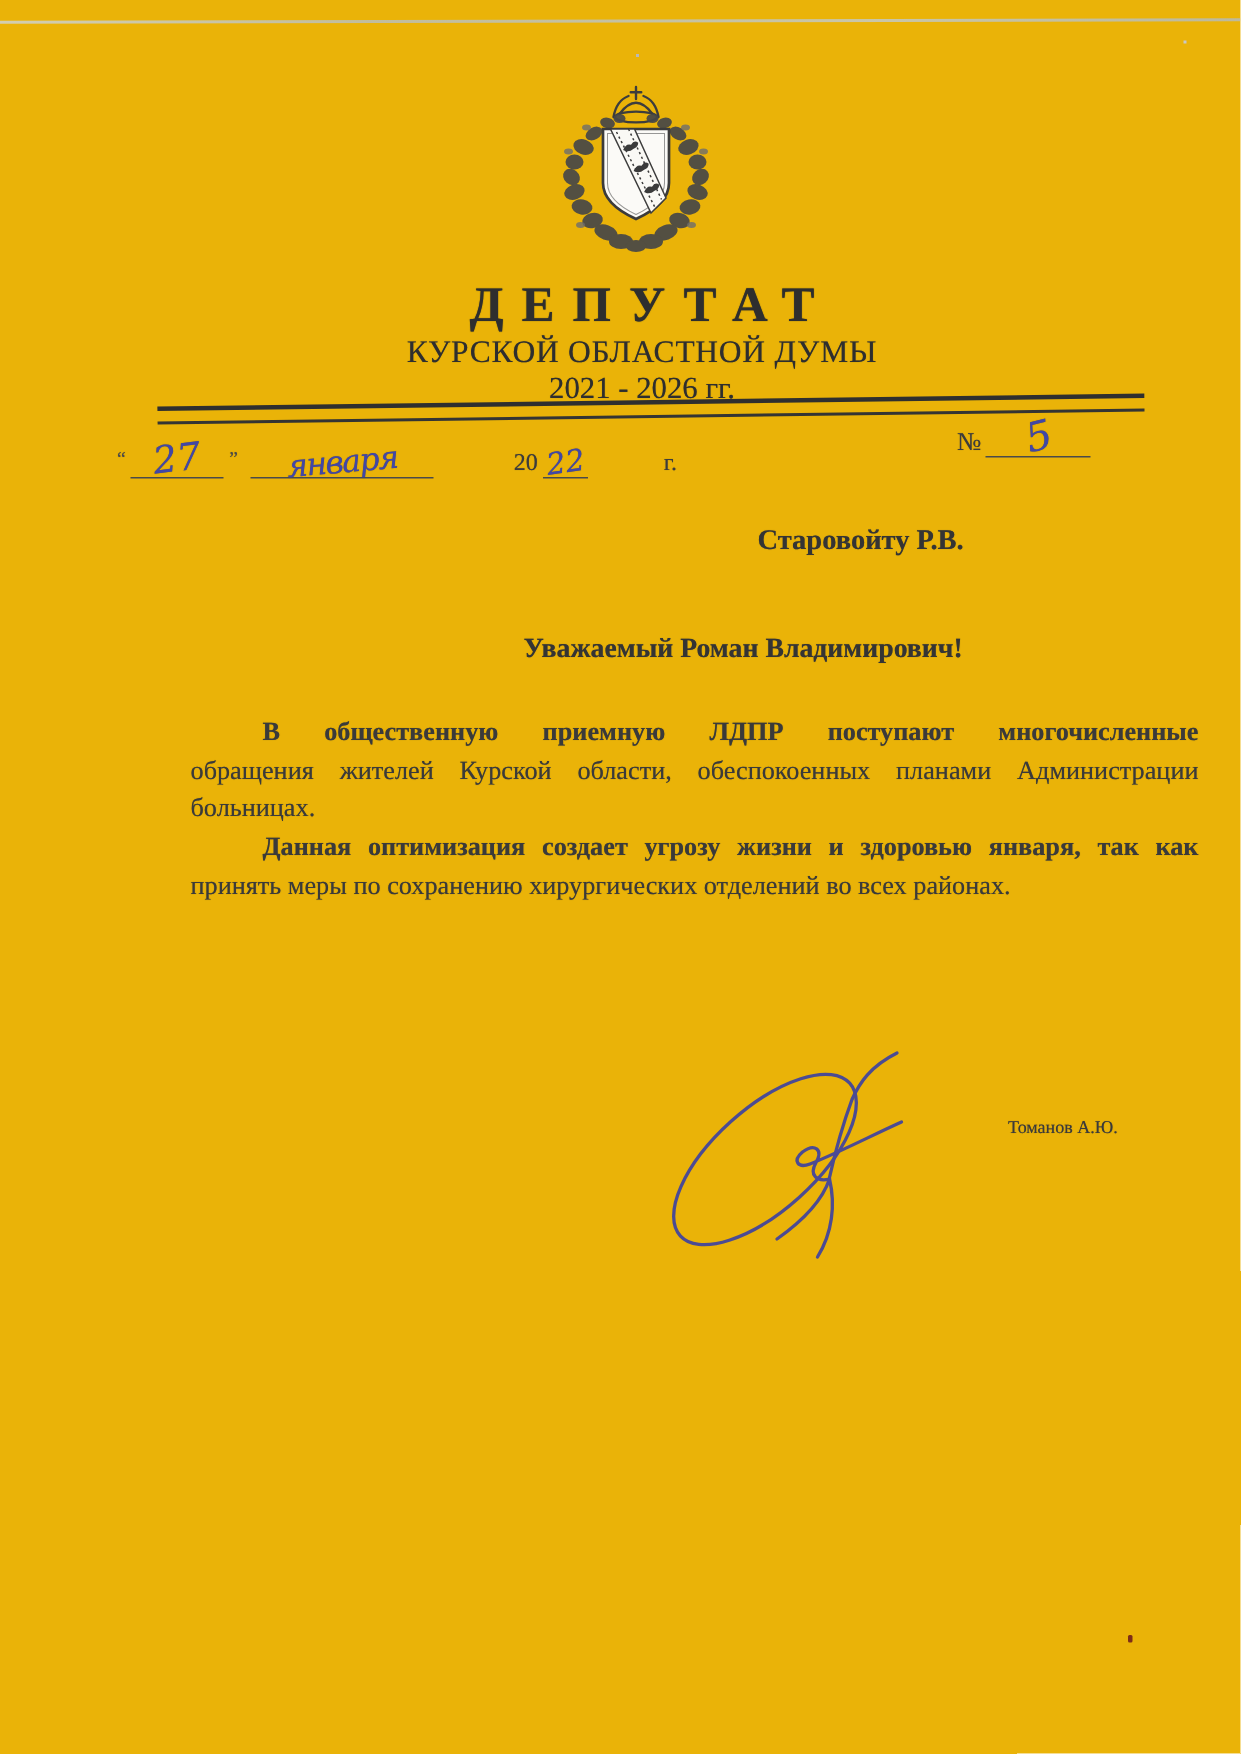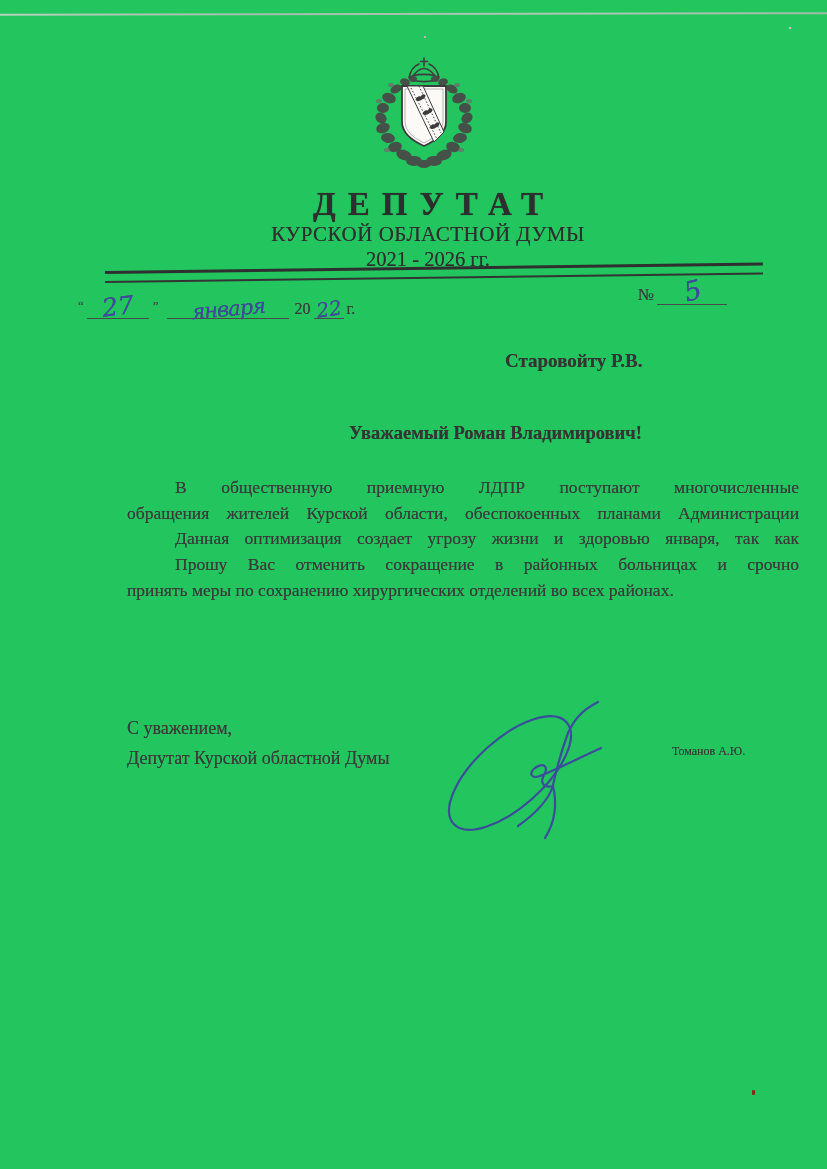--- a/index.html
+++ b/index.html
@@ -1,18 +1,18 @@
 <!DOCTYPE html>
 <html><head>
 <meta charset="utf-8">
 <style>
   html,body{margin:0;padding:0;background:#ffffff;}
   #page{
     position:relative;width:827px;height:1169px;overflow:hidden;
-    background:#22c55e;
+    background:#eab308;
     font-family:"Liberation Serif","DejaVu Serif",serif;
     color:#3a3a3a;
   }
   .soft{text-shadow:0 0 .5px rgba(58,58,58,.7);}
   
   .scan-top-line{position:absolute;left:0;top:13px;width:827px;height:2px;
     background:linear-gradient(90deg,#cfd3ce 0%,#b9beb9 30%,#c4c9c4 70%,#b5bab6 100%);
     opacity:.85;transform:rotate(-.12deg);}
   .speck-red{position:absolute;left:752px;top:1090px;width:3px;height:5px;background:#7d2d18;border-radius:1px;}
   .speck-gray1{position:absolute;left:424px;top:36px;width:2px;height:2px;background:#b9b9b9;}
@@ -32,34 +32,34 @@
   .ink{color:#4247a6;font-style:italic;font-family:"DejaVu Serif",serif;}
   .dateline{position:absolute;left:78px;top:292px;height:27px;display:flex;align-items:flex-end;font-size:16px;color:#3c3c3c;}
   .dl-q{font-size:13px;color:#4a4a4a;align-self:flex-start;margin-top:6px;}
   .dl-slot{border-bottom:1.5px solid #4a4a4a;text-align:center;position:relative;}
   .slot-day{width:62px;margin:0 4px 0 3px;}
   .slot-month{width:122px;margin:0 6px 0 8px;}
   .slot-year{width:30px;margin:0 3px;}
   .hw-day{display:inline-block;font-size:25px;line-height:20px;transform:rotate(-7deg) translateY(1px);}
   .hw-month{display:inline-block;font-size:21px;line-height:18px;transform:rotate(-5deg) translateY(2px);letter-spacing:-1px;}
   .hw-year{display:inline-block;font-size:20px;line-height:16px;transform:rotate(-8deg) translateY(2px);}
-  .dl-printed{line-height:20px;}
+  .dl-printed{line-height:20px;margin-left:48px;}
   .numline{position:absolute;left:638px;top:286px;height:19px;display:flex;align-items:flex-end;font-size:17px;color:#3c3c3c;}
   .slot-num{width:70px;border-bottom:1.5px solid #4a4a4a;text-align:center;margin-left:3px;}
   .hw-num{display:inline-block;font-size:27px;line-height:14px;transform:rotate(-14deg) translateY(1px);}
   
   .addressee{position:absolute;left:505px;top:349px;font-size:19px;line-height:24.5px;}
   .addressee .bold{font-weight:bold;color:#343434;}
   .salutation{position:absolute;left:310px;top:423px;font-size:18.5px;font-weight:bold;color:#343434;margin-left:39px;}
   
   .body-text{position:absolute;left:127px;top:475px;width:672px;font-size:17.5px;}
   .body-text p{margin:0;padding:0;}
   .ln{display:block;line-height:25.7px;text-align:justify;text-align-last:justify;}
   .ln.last{text-align-last:left;}
-  .ln.indent{text-indent:48px;}
+  .ln.indent{text-indent:48px;font-weight:bold;}
   
   .closing{position:absolute;left:127px;top:714px;font-size:18px;line-height:29.5px;}
   .signer{position:absolute;left:672px;top:744px;font-size:12px;}
   .signature{position:absolute;left:440px;top:695px;width:180px;height:160px;}
 </style>
 </head>
 <body>
 
 <div id="page">
 
@@ -149,34 +149,30 @@
   <div class="addressee soft">
     <div class="bold">Старовойту Р.В.</div>
   </div>
 
   <div class="salutation soft">Уважаемый Роман Владимирович!</div>
 
   <div class="body-text soft">
     <p>
       <span class="ln indent">В общественную приемную ЛДПР поступают  многочисленные</span>
       <span class="ln">обращения жителей Курской области, обеспокоенных планами Администрации</span>
+      <span class="ln last">больницах.</span>
     </p>
     <p>
       <span class="ln indent">Данная оптимизация создает угрозу жизни и здоровью января, так как</span>
     </p>
     <p>
-      <span class="ln indent">Прошу Вас отменить сокращение в районных больницах и срочно</span>
       <span class="ln last">принять меры по сохранению хирургических отделений во всех районах.</span>
     </p>
   </div>
 
-  <div class="closing soft">
-    <div>С уважением,</div>
-    <div>Депутат Курской областной Думы</div>
-  </div>
   <div class="signer soft">Томанов А.Ю.</div>
 
   <svg class="signature" viewBox="0 0 180 160">
     <g fill="none" stroke="#3e43a0" stroke-width="2.2" stroke-linecap="round" opacity="0.92">
       <ellipse cx="70" cy="78" rx="76" ry="34" transform="rotate(-42 70 78)"></ellipse>
       <path d="M158,7 C140,16 133,27 128,38 C121,57 117,72 113,90"></path>
       <path d="M161,53 C141,62 120,73 100,81 C92,84 88,79 95,73 C103,67 109,71 104,80 C99,89 105,93 113,91"></path>
       <path d="M113,91 C108,106 95,119 78,131"></path>
       <path d="M113,91 C117,108 115,127 105,143"></path>
     </g>

